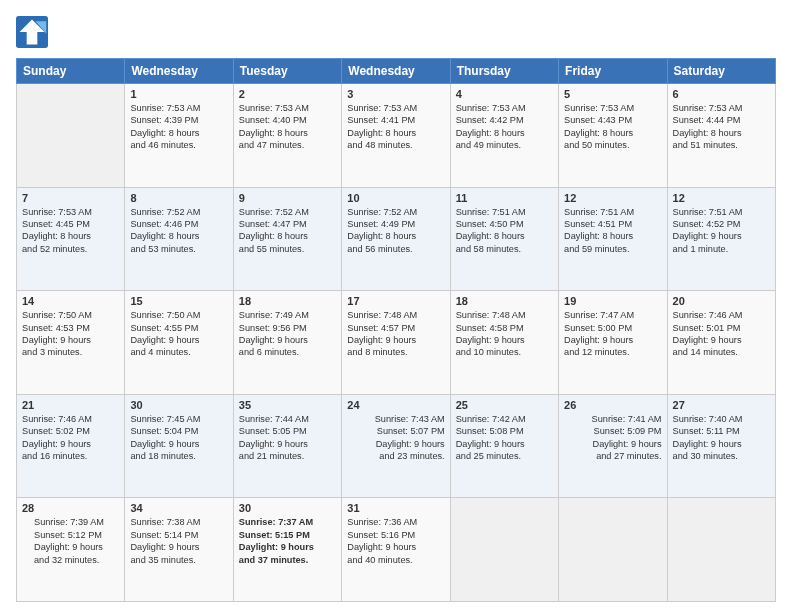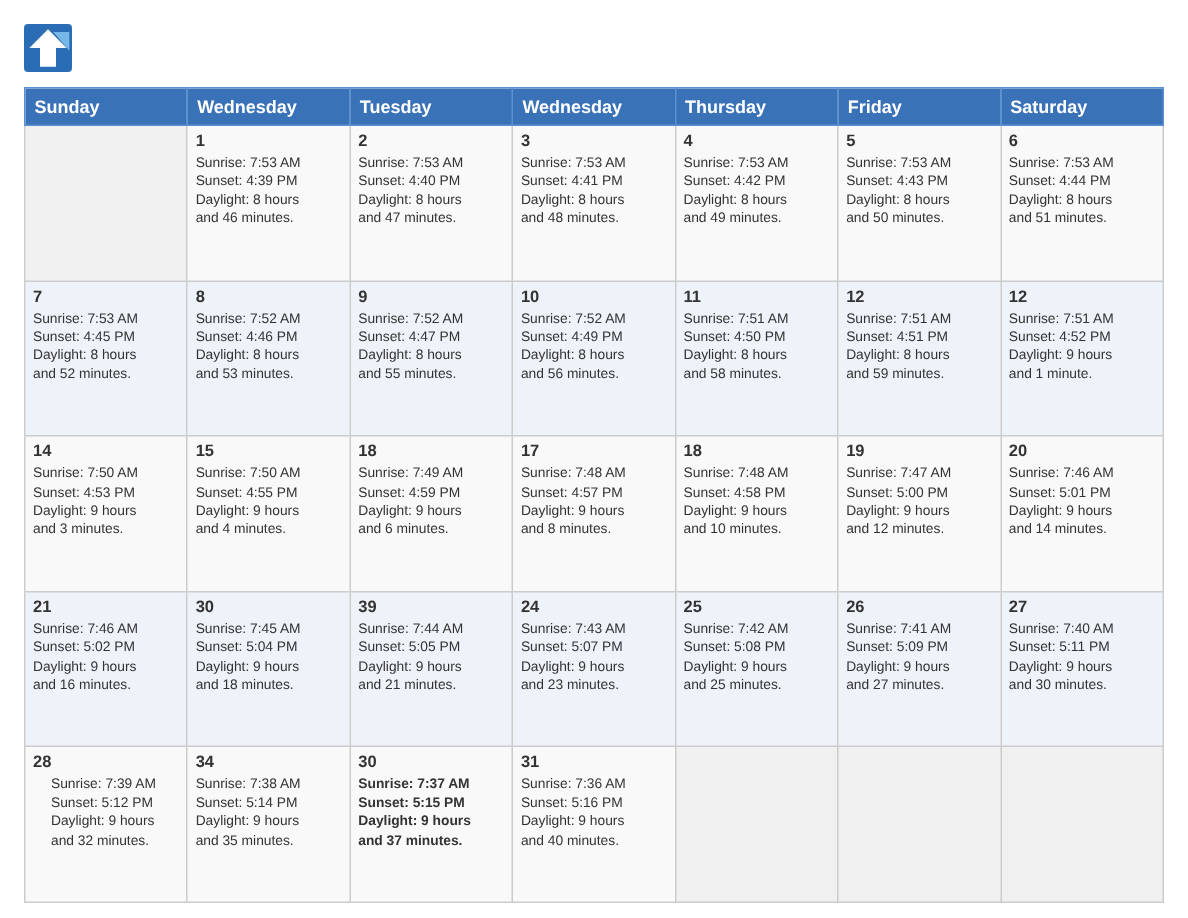--- a/index.html
+++ b/index.html
@@ -241,21 +241,21 @@
           <td>
             <span class="day-num">15</span>
             <div class="cell-text" style="white-space: pre-line;">Sunrise: 7:50 AM
 Sunset: 4:55 PM
 Daylight: 9 hours
 and 4 minutes.</div>
           </td>
           <td>
             <span class="day-num">18</span>
             <div class="cell-text" style="white-space: pre-line;">Sunrise: 7:49 AM
-Sunset: 4:59 PM
+Sunset: 9:56 PM
 Daylight: 9 hours
 and 6 minutes.</div>
           </td>
           <td>
             <span class="day-num">17</span>
             <div class="cell-text" style="white-space: pre-line;">Sunrise: 7:48 AM
 Sunset: 4:57 PM
 Daylight: 9 hours
 and 8 minutes.</div>
           </td>
@@ -290,43 +290,43 @@
 and 16 minutes.</div>
           </td>
           <td>
             <span class="day-num">30</span>
             <div class="cell-text" style="white-space: pre-line;">Sunrise: 7:45 AM
 Sunset: 5:04 PM
 Daylight: 9 hours
 and 18 minutes.</div>
           </td>
           <td>
-            <span class="day-num">39</span>
+            <span class="day-num">35</span>
             <div class="cell-text" style="white-space: pre-line;">Sunrise: 7:44 AM
 Sunset: 5:05 PM
 Daylight: 9 hours
 and 21 minutes.</div>
           </td>
           <td>
             <span class="day-num">24</span>
-            <div class="cell-text" style="white-space: pre-line;">Sunrise: 7:43 AM
+            <div class="cell-text" style="white-space: pre-line; text-align: right;">Sunrise: 7:43 AM
 Sunset: 5:07 PM
 Daylight: 9 hours
 and 23 minutes.</div>
           </td>
           <td>
             <span class="day-num">25</span>
             <div class="cell-text" style="white-space: pre-line;">Sunrise: 7:42 AM
 Sunset: 5:08 PM
 Daylight: 9 hours
 and 25 minutes.</div>
           </td>
           <td>
             <span class="day-num">26</span>
-            <div class="cell-text" style="white-space: pre-line;">Sunrise: 7:41 AM
+            <div class="cell-text" style="white-space: pre-line; text-align: right;">Sunrise: 7:41 AM
 Sunset: 5:09 PM
 Daylight: 9 hours
 and 27 minutes.</div>
           </td>
           <td>
             <span class="day-num">27</span>
             <div class="cell-text" style="white-space: pre-line;">Sunrise: 7:40 AM
 Sunset: 5:11 PM
 Daylight: 9 hours
 and 30 minutes.</div>

